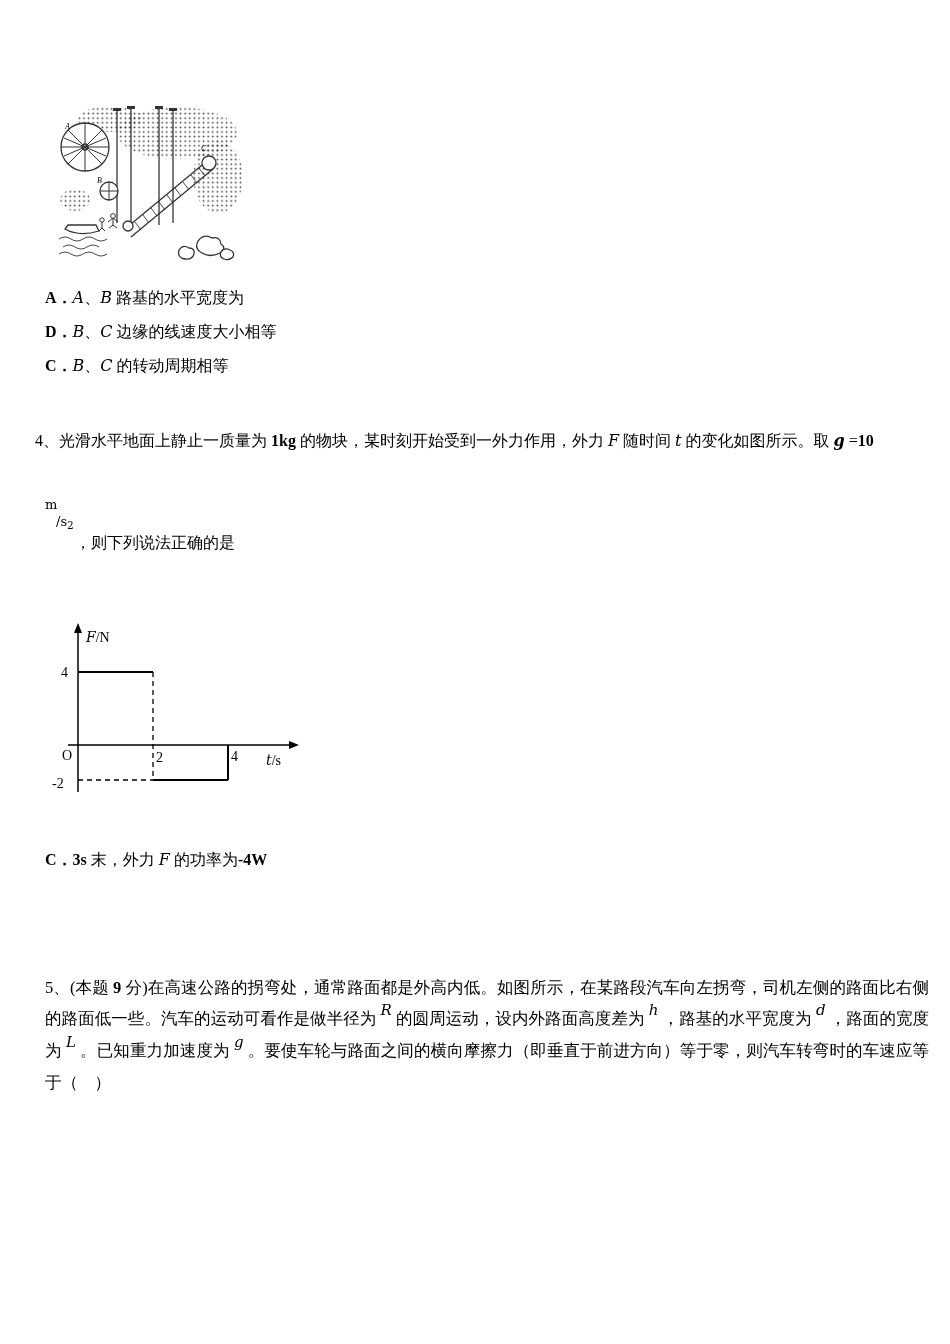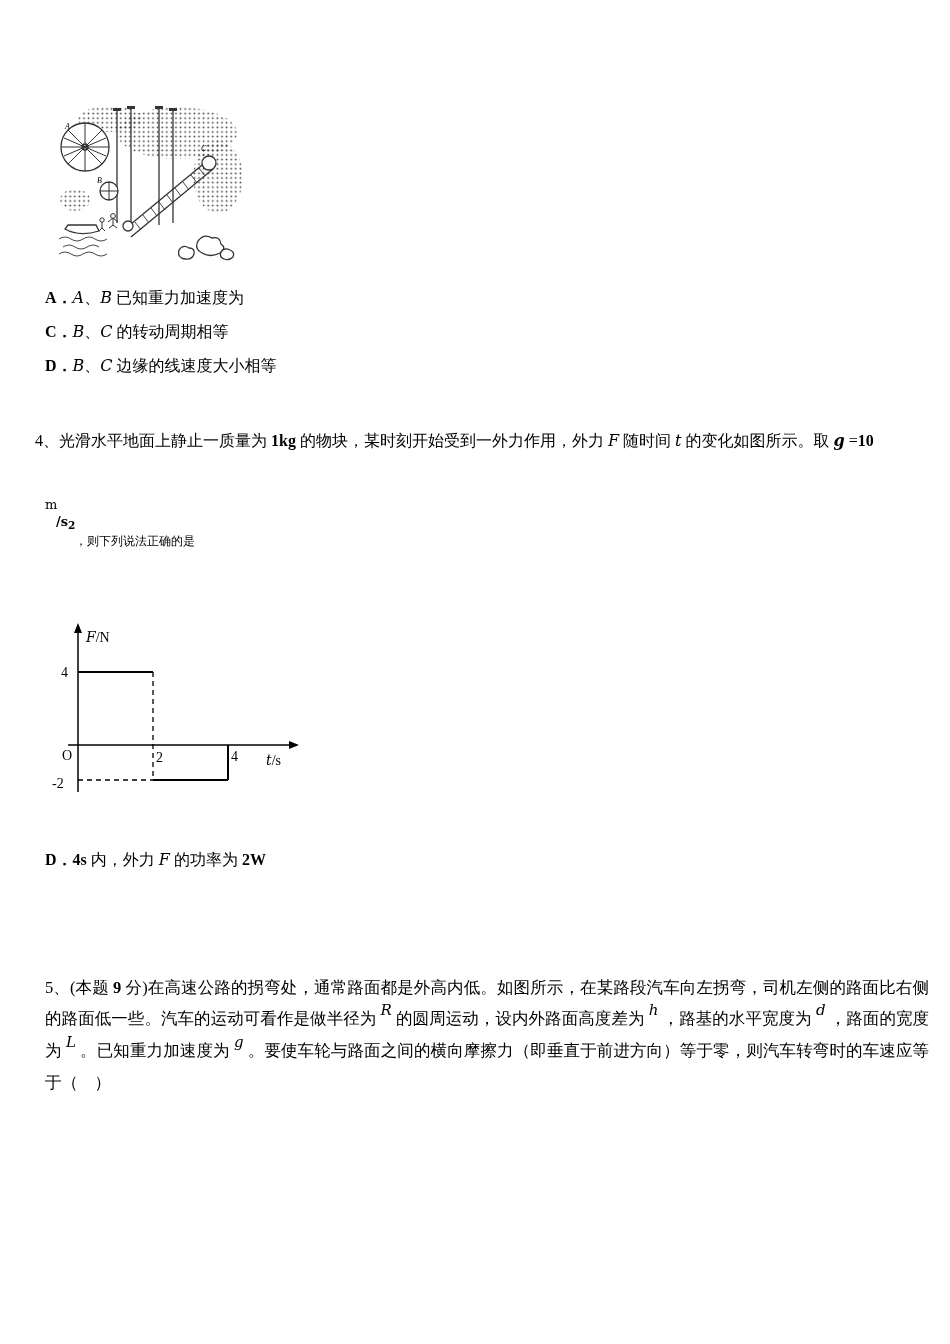--- a/index.html
+++ b/index.html
@@ -28,21 +28,21 @@
   .q3opts .opt { font-size: 16px; line-height: 34px; }
   .q4opts .opt { font-size: 16px; line-height: 33px; }
   .q4intro { font-size: 16px; line-height: 26px; }
   .q5 {
     font-size: 16.5px;
     line-height: 31px;
     width: 884px;
     text-align: justify;
   }
   .fracm { font-size: 13px; font-family: "DejaVu Serif", serif; }
-  .fracs { font-size: 13px; font-family: "DejaVu Serif", serif; font-weight: bold; }
+  .fracs { font-size: 13px; font-family: "DejaVu Serif", serif; }
   .exp { font-size: 10.5px; vertical-align: -3px; }
   svg text { font-family: "Liberation Serif", serif; }
   .it { font-style: italic; font-family: "DejaVu Serif", serif; }
 </style>
 </head>
 <body>
 
 <div class="page">
 
   <svg class="abs" style="left:55px;top:103px" width="190" height="158" viewBox="0 0 190 158">
@@ -122,32 +122,32 @@
       </g>
     </g>
     <g font-size="8" font-family="'DejaVu Serif',serif" font-style="italic" fill="#000">
       <text x="10" y="26">A</text>
       <text x="42" y="80">B</text>
       <text x="146" y="48">C</text>
     </g>
   </svg>
 
   <div class="abs opts q3opts" style="left:45px;top:281px">
-    <div class="opt line"><span class="b">A．</span><span class="v">A</span><span>、</span><span class="v">B</span><span> 已知重力加速度为</span></div>
+    <div class="opt line"><span class="b">A．</span><span class="v">A</span><span>、</span><span class="v">B</span><span> 路基的水平宽度为</span></div>
+    <div class="opt line"><span class="b">D．</span><span class="v">B</span><span>、</span><span class="v">C</span><span> 边缘的线速度大小相等</span></div>
     <div class="opt line"><span class="b">C．</span><span class="v">B</span><span>、</span><span class="v">C</span><span> 的转动周期相等</span></div>
-    <div class="opt line"><span class="b">D．</span><span class="v">B</span><span>、</span><span class="v">C</span><span> 边缘的线速度大小相等</span></div>
   </div>
 
   <div class="abs line q4intro" style="left:35px;top:428px"><span>4、光滑水平地面上静止一质量为 </span><span class="b">1kg</span><span> 的物块，某时刻开始受到一外力作用，外力 </span><span class="v">F</span><span> 随时间 </span><span class="v">t</span><span> 的变化如图所示。取 </span><span class="vb">g</span><span> =</span><span class="b">10</span></div>
 
   <div class="abs fracm" style="left:45px;top:497px">m</div>
   <div class="abs fracs" style="left:56px;top:514px">
     <span>/s</span><span class="exp">2</span>
   </div>
-  <div class="abs line" style="left:75px;top:533px;font-size:12px">，则下列说法正确的是</div>
+  <div class="abs line" style="left:75px;top:533px;font-size:16px">，则下列说法正确的是</div>
 
   <svg class="abs" style="left:48px;top:618px" width="260" height="192" viewBox="0 0 260 192">
     <g stroke="#000" stroke-width="1.5" fill="none">
       <line x1="30" y1="174" x2="30" y2="12"></line>
       <line x1="20" y1="127" x2="244" y2="127"></line>
     </g>
     <polygon points="30,5 26,15 34,15" fill="#000"></polygon>
     <polygon points="251,127 241,123 241,131" fill="#000"></polygon>
     <g stroke="#000" stroke-width="2" fill="none">
       <line x1="30" y1="54" x2="105" y2="54"></line>
@@ -163,18 +163,18 @@
       <text x="13" y="59">4</text>
       <text x="14" y="142">O</text>
       <text x="4" y="170">-2</text>
       <text x="108" y="144">2</text>
       <text x="183" y="143">4</text>
       <text x="218" y="147"><tspan class="it">t</tspan><tspan>/s</tspan></text>
     </g>
   </svg>
 
   <div class="abs opts q4opts" style="left:45px;top:843px">
-    <div class="opt line"><span class="b">D．</span><span class="b">4s</span><span> 内，外力 </span><span class="v">F</span><span> 的功率为 </span><span class="b">2W</span></div>
+    <div class="opt line"><span class="b">C．</span><span class="b">3s</span><span> 末，外力 </span><span class="v">F</span><span> 的功率为</span><span class="b">-4W</span></div>
   </div>
 
   <div class="abs q5" style="left:45px;top:972px"><span>5、(本题 </span><span class="b">9</span><span> 分)在高速公路的拐弯处，通常路面都是外高内低。如图所示，在某路段汽车向左拐弯，司机左侧的路面比右侧的路面低一些。汽车的运动可看作是做半径为 </span><span class="vr">R</span><span> 的圆周运动，设内外路面高度差为 </span><span class="vr">h</span><span> ，路基的水平宽度为 </span><span class="vr">d</span><span> ，路面的宽度为 </span><span class="vr">L</span><span> 。已知重力加速度为 </span><span class="vr">g</span><span> 。要使车轮与路面之间的横向摩擦力（即垂直于前进方向）等于零，则汽车转弯时的车速应等于（　）</span></div>
 
 </div>
 
 </body></html>

